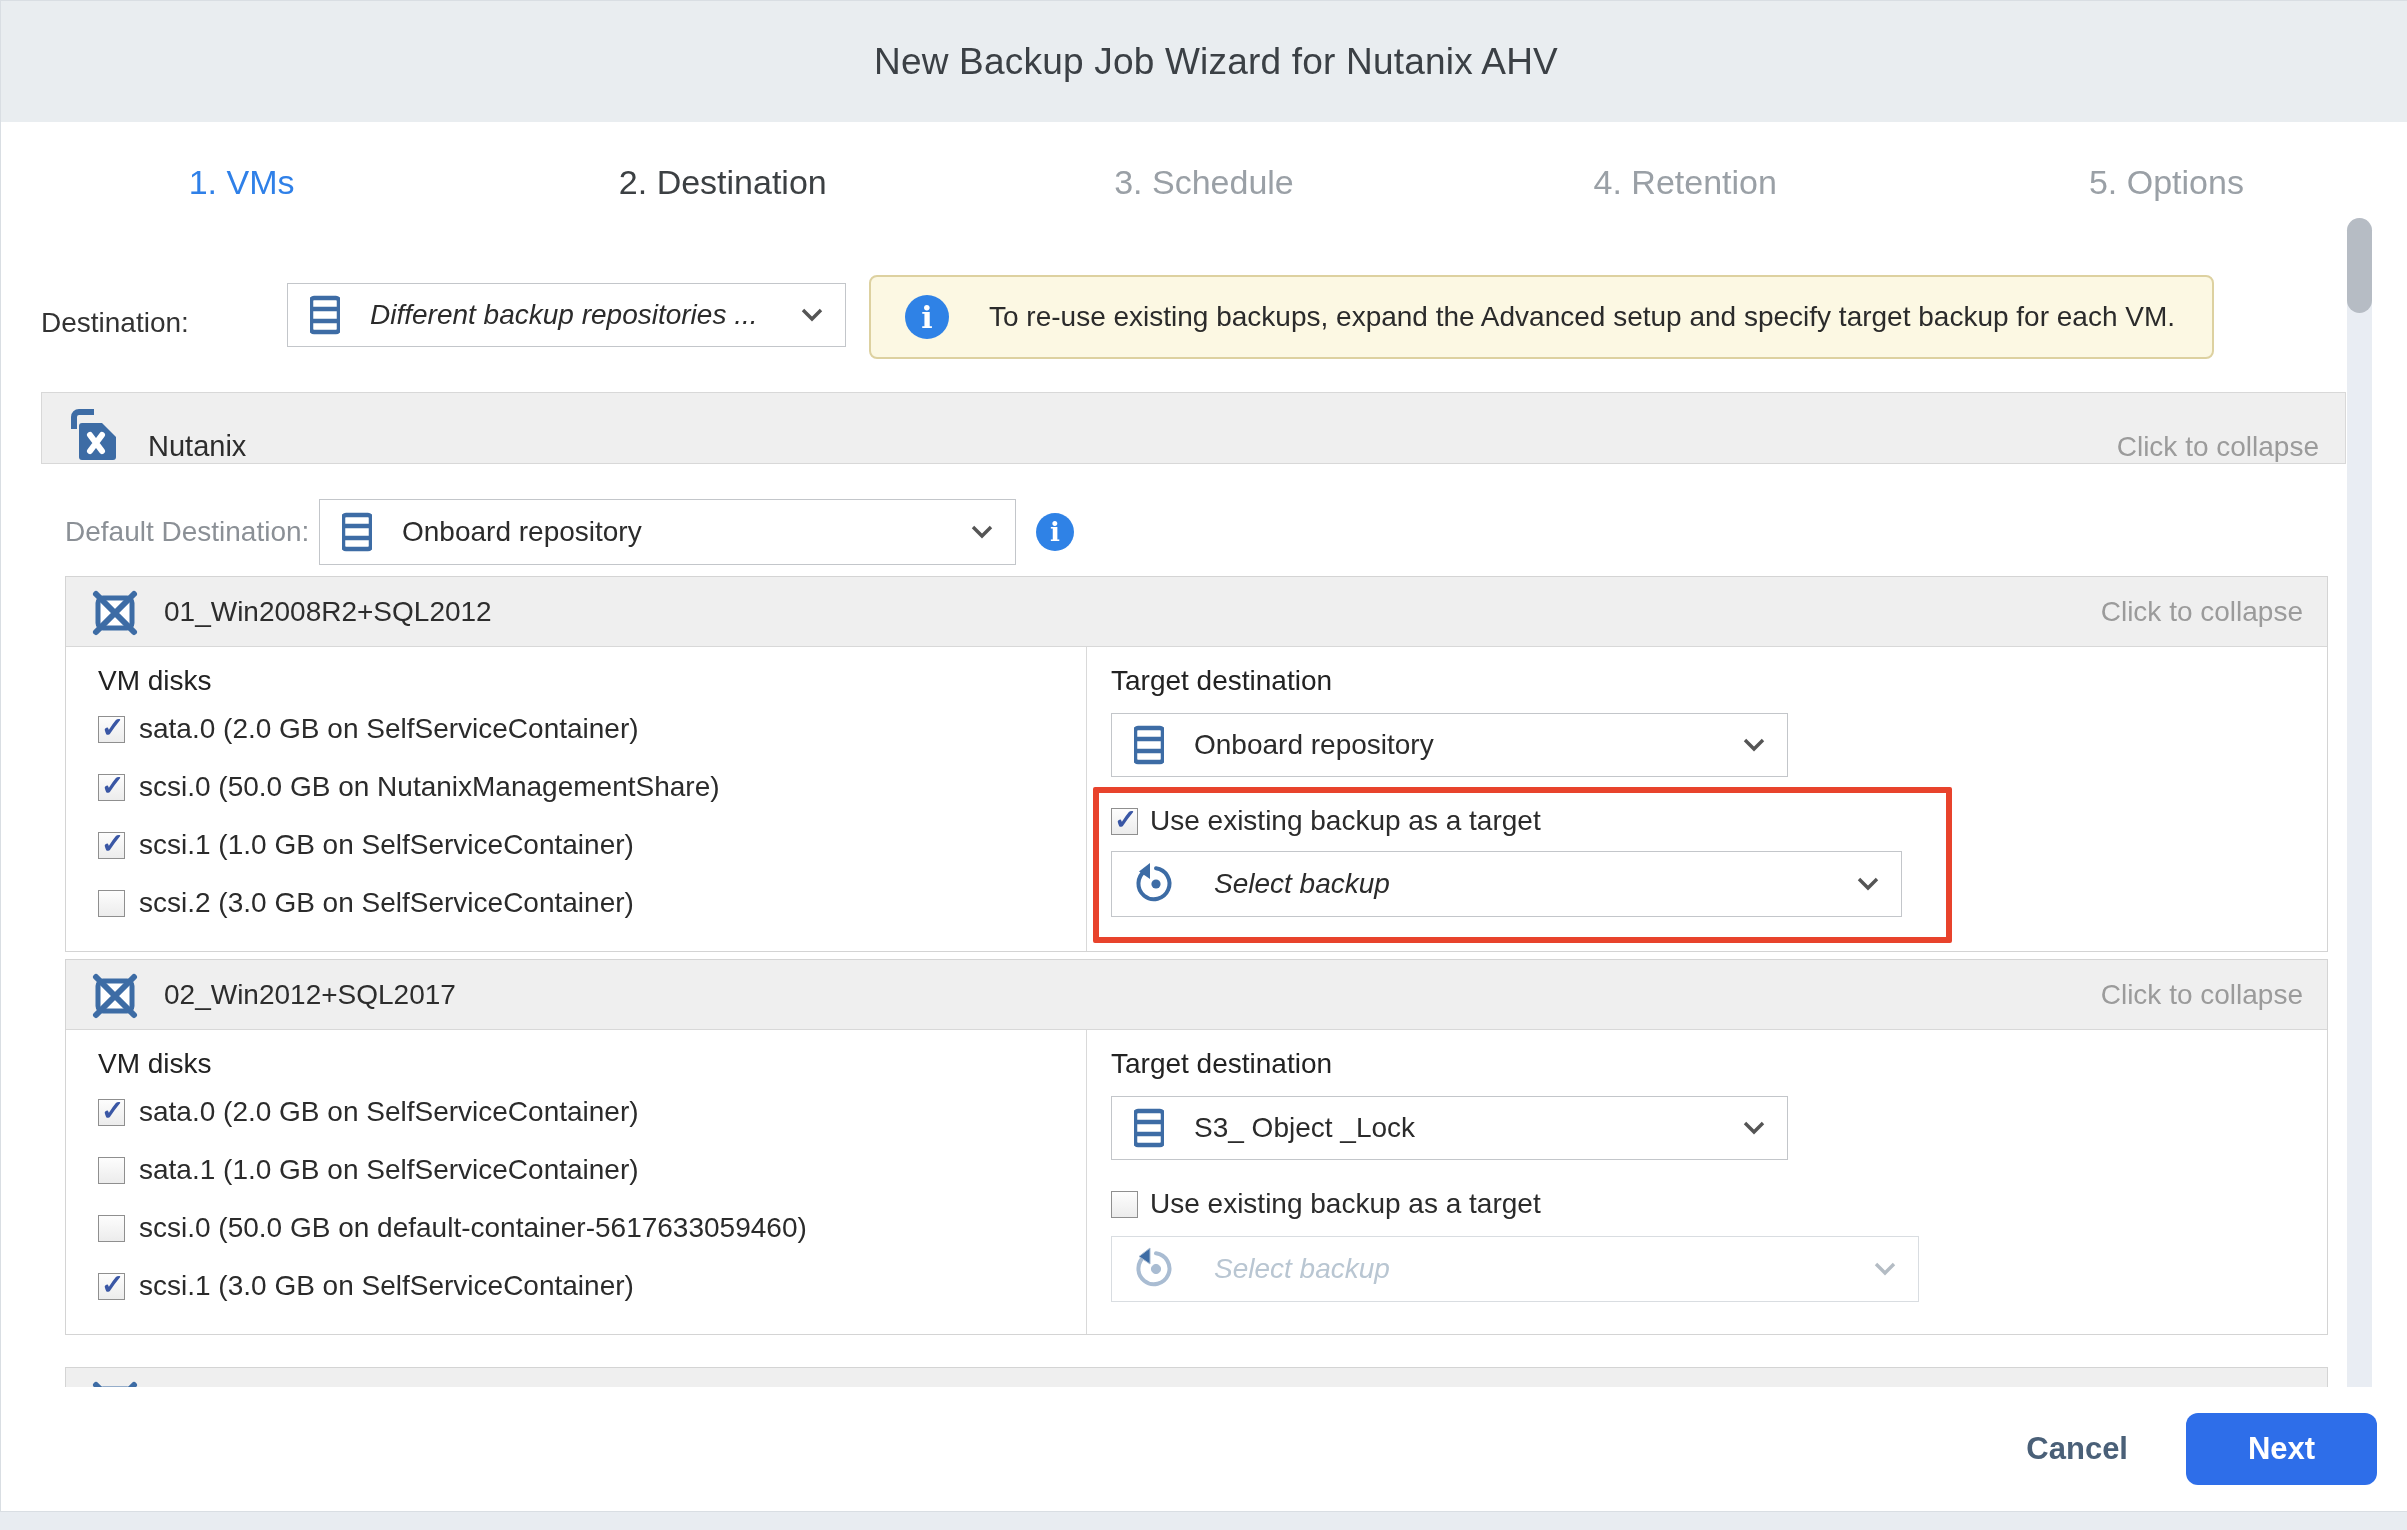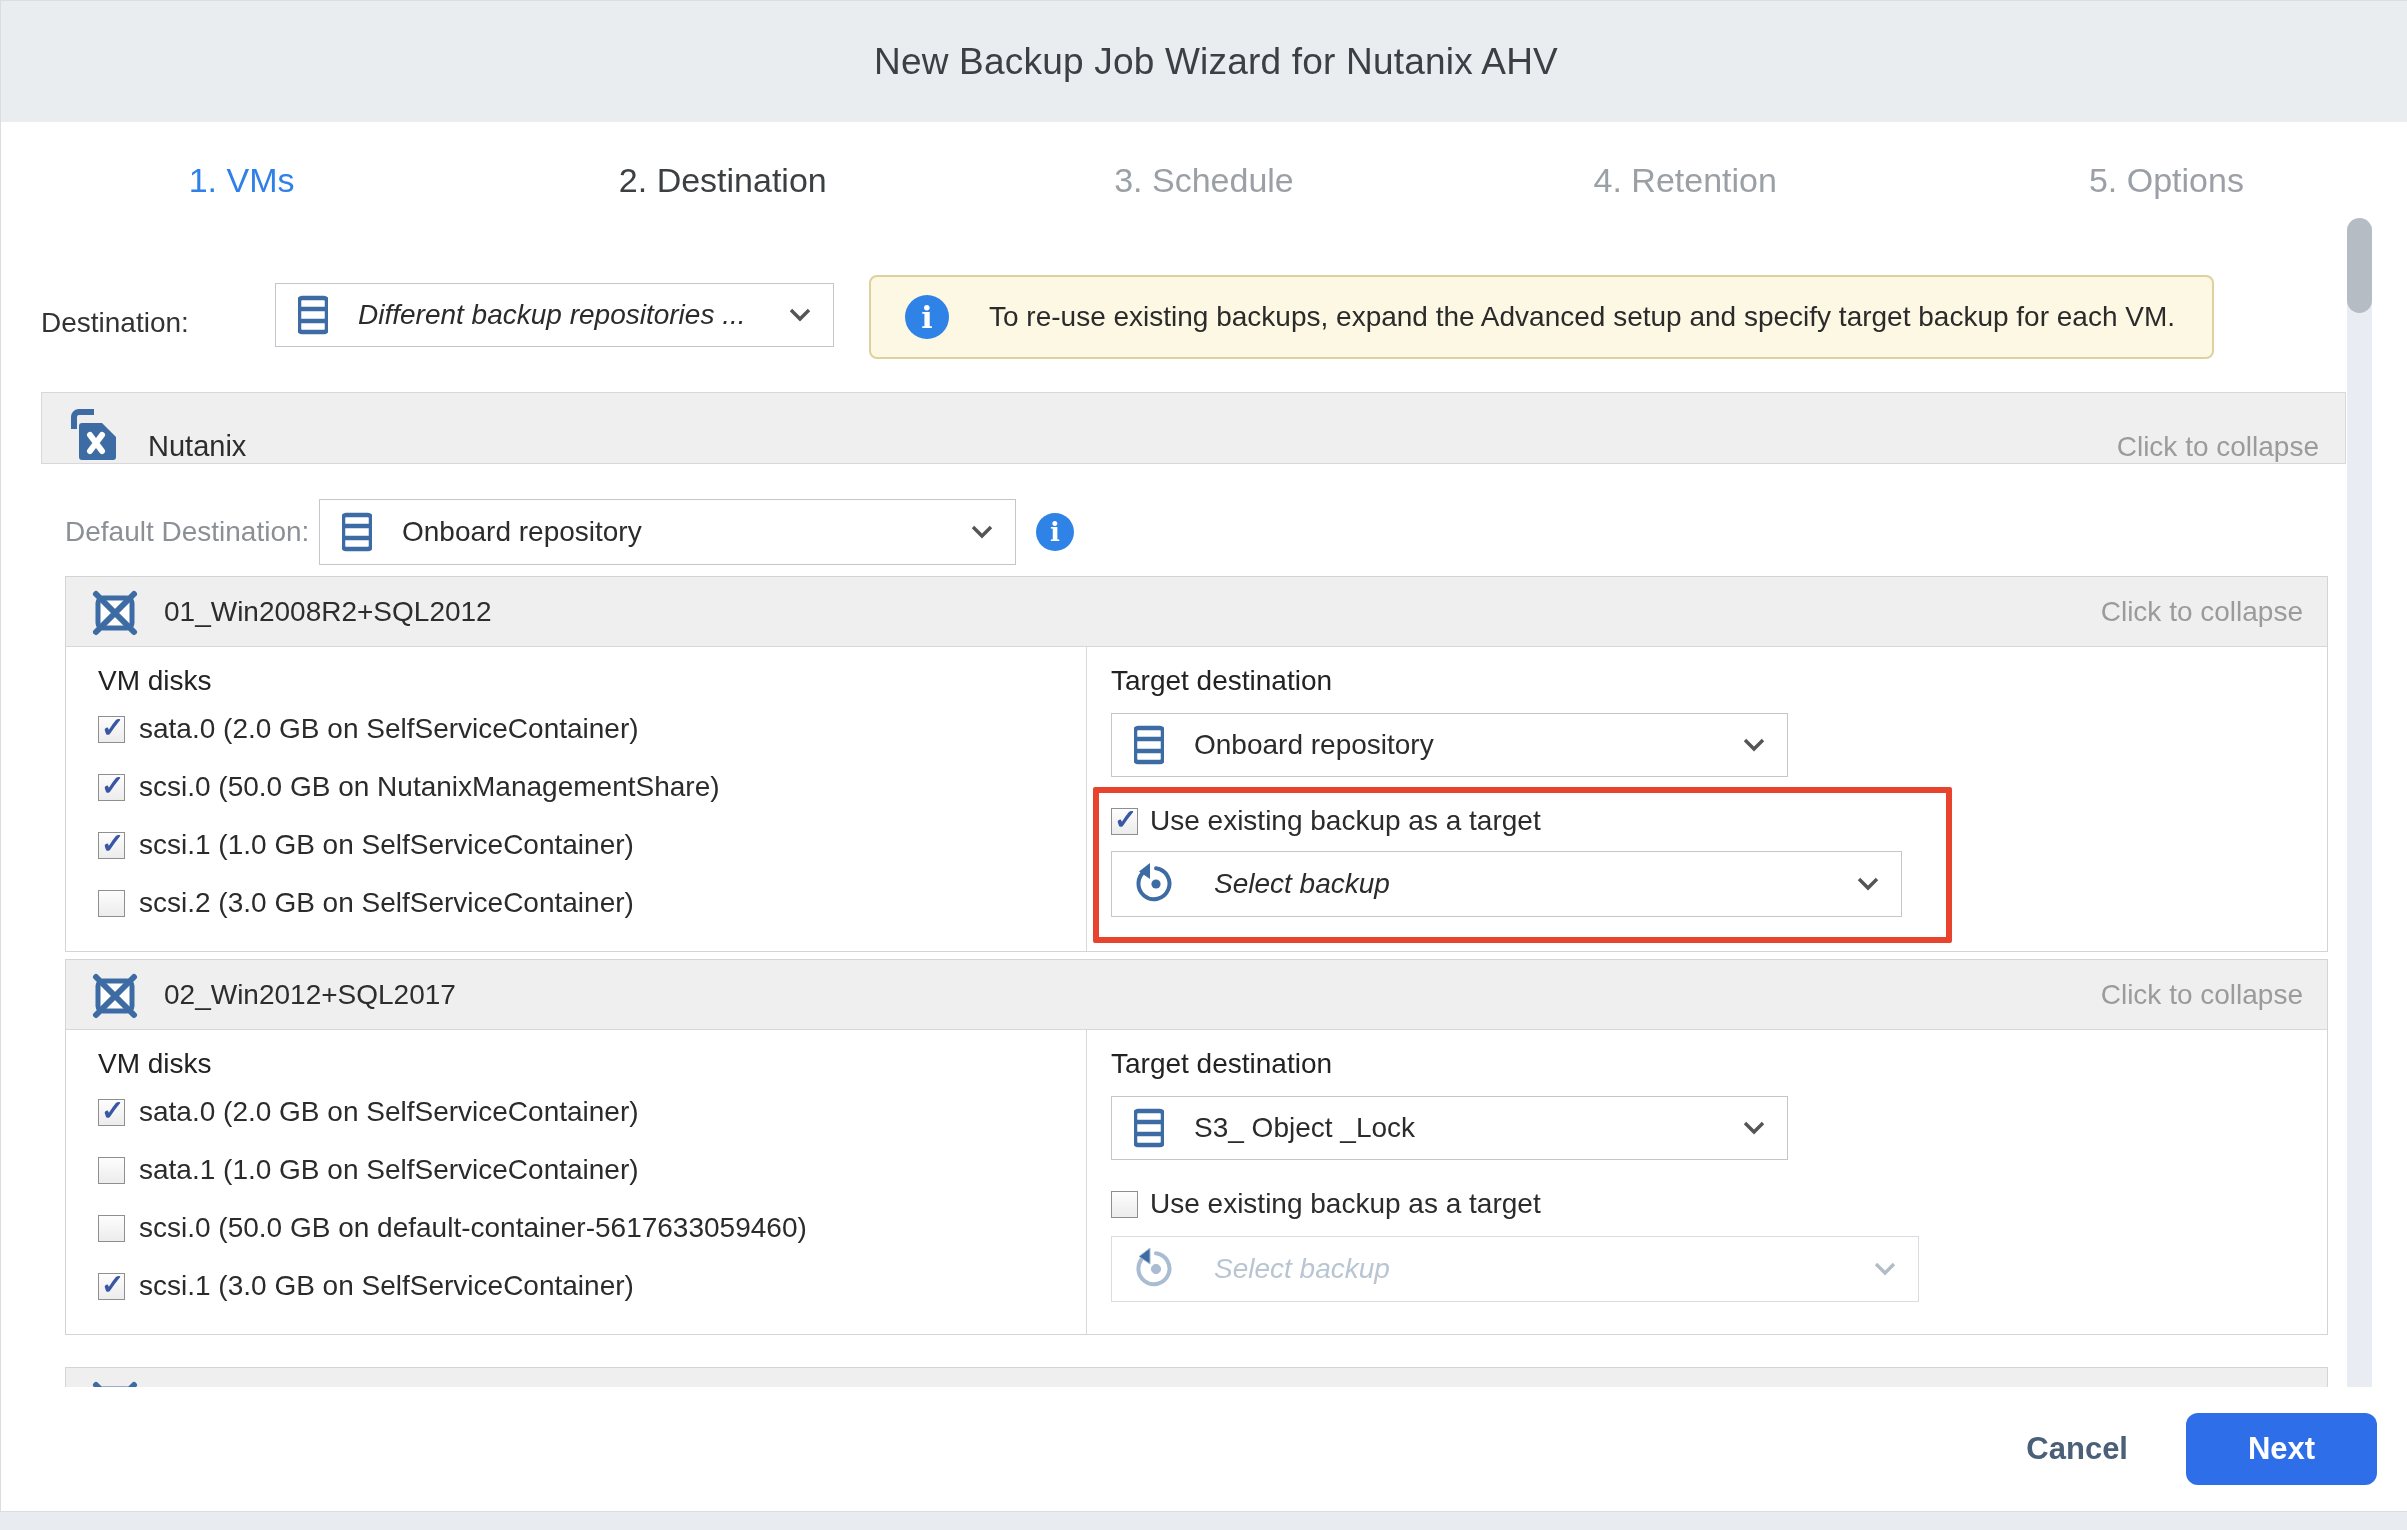--- a/index.html
+++ b/index.html
@@ -16,21 +16,21 @@
   }
   
   .hdr {
     height:121px; background:#e9edf0;
     display:flex; align-items:center; justify-content:center;padding-left:24px;
   }
   .hdr-title { font-size:37px; font-weight:500; color:#3b4045; letter-spacing:0.2px; }
   
   .steps {
     height:124px; background:#ffffff; display:flex;
-    border-bottom:7px solid #6d28d9;
+    border-bottom:4px solid #6d28d9;
   }
   .step {
     flex:1; display:flex; align-items:center; justify-content:center;
     font-size:34px; color:#9aa0a6; cursor:default;
   }
   .step.done   { color:#2f80e8; cursor:pointer; }
   .step.active { color:#3c4043; }
   
   .content { position:absolute; top:235px; left:0; right:0; height:1153px; background:#fff; }
   .dest-label {
@@ -44,21 +44,21 @@
   }
   .dd .dd-text { margin-left:30px; font-size:28px; color:#2b2b2b; white-space:nowrap; }
   .dd .dd-text.italic { font-style:italic; }
   .dd .chev { margin-left:auto; display:flex; align-items:center; }
   .dd.disabled { border-color:#d9dde1; cursor:default; }
   .dd.disabled .dd-text { color:#b9c6d2; }
   .dd.disabled svg.repoicon path, .dd.disabled svg.resticon * { stroke:#a9bcd2; }
   .dd.disabled svg.resticon circle.dot { fill:#a9bcd2; }
   .dd.disabled .chev polyline { stroke:#b4bcc4; }
 
-  .dest-dd { position:absolute; left:274px; top:47px; width:559px; height:64px; }
+  .dest-dd { position:absolute; left:286px; top:47px; width:559px; height:64px; }
 
   .banner {
     position:absolute; left:868px; top:39px; width:1345px; height:84px;
     background:#fcf8e3; border:2px solid #ddd1a0; border-radius:8px;
     display:flex; align-items:center; padding:0 34px;
   }
   .banner-text { font-size:28px; color:#2b2b2b; margin-left:40px; }
   .info-circle {
     width:44px; height:44px; border-radius:50%; background:#2f82e6; flex:none;
     color:#fff; display:flex; align-items:center; justify-content:center;

